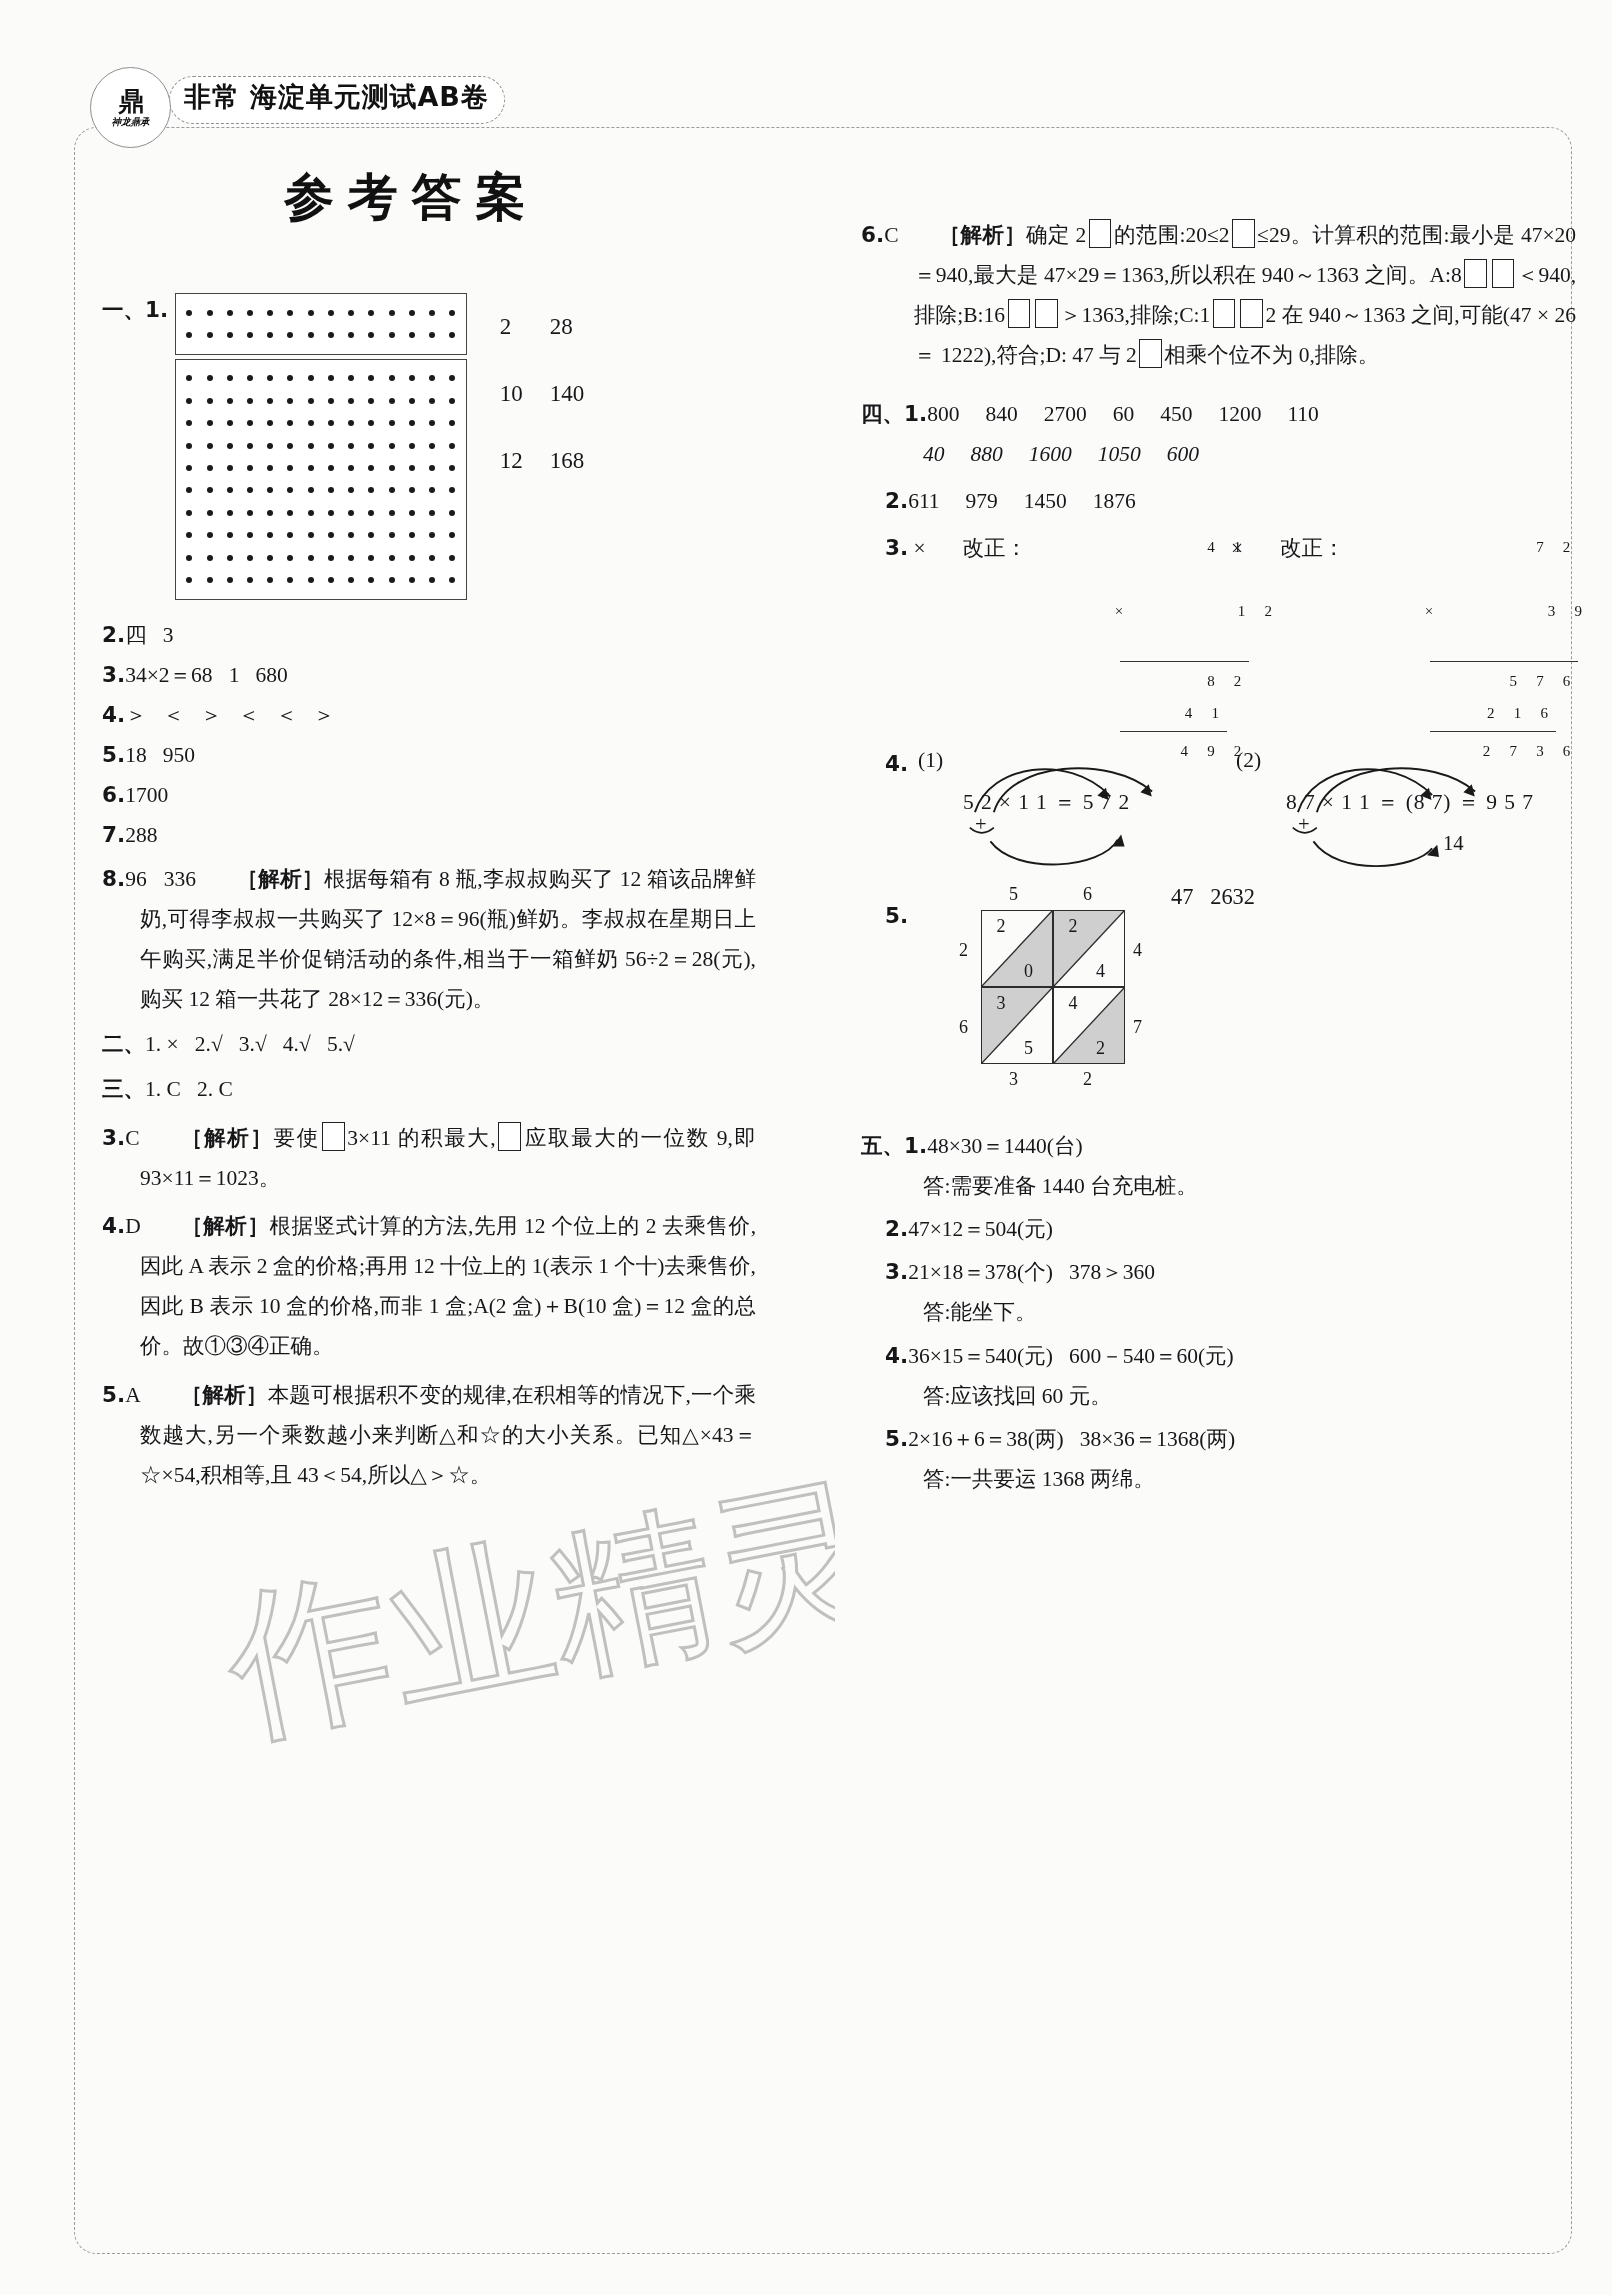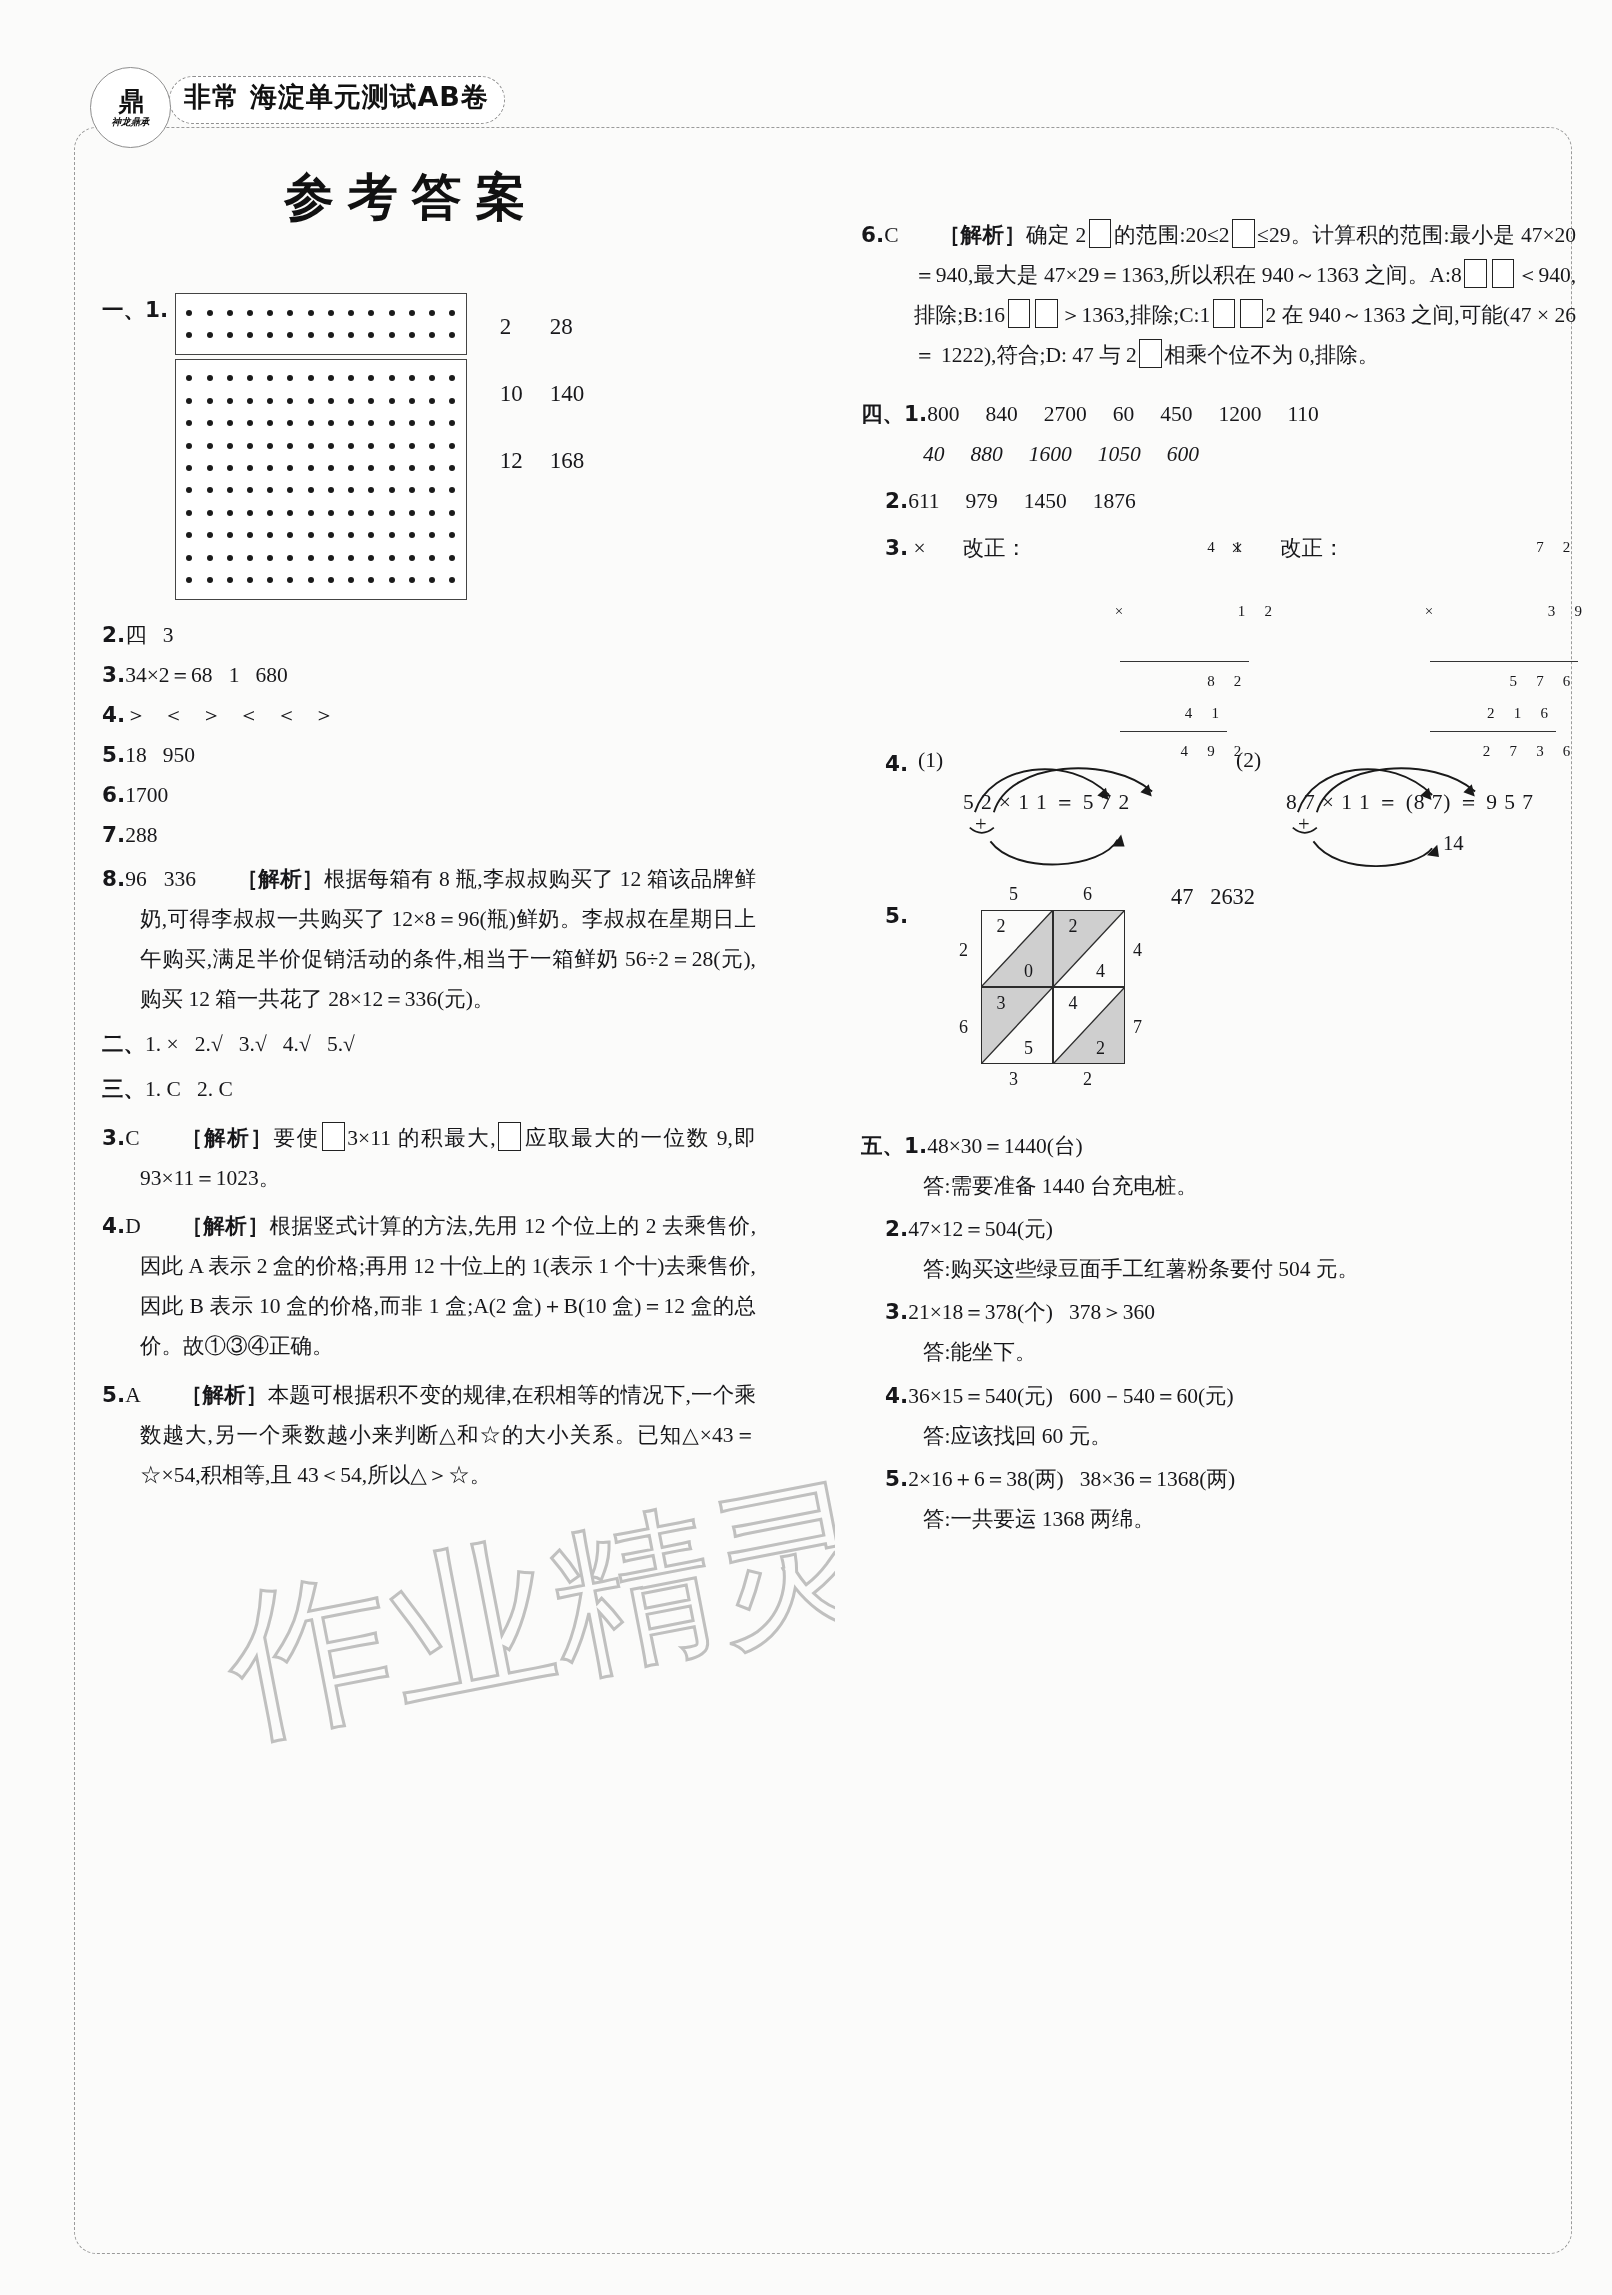--- a/index.html
+++ b/index.html
@@ -546,21 +546,20 @@
 
     <div style="margin-top:1.7px;">
       <div class="para" style="padding-left:62px;text-indent:-62px;">
         <span class="idx">五、</span><span class="idx">1.</span><span>48×30＝1440(台)</span>
       </div>
       <div class="para" style="padding-left:62px;">答:需要准备 1440 台充电桩。</div>
 
       <div class="para" style="padding-left:62px;text-indent:-38px;margin-top:3.4px;">
         <span class="idx">2.</span><span>47×12＝504(元)</span>
       </div>
-      <div class="para" style="padding-left:62px;">答:购买这些绿豆面手工红薯粉条要付 504 元。</div>
 
       <div class="para" style="padding-left:62px;text-indent:-38px;margin-top:3.4px;">
         <span class="idx">3.</span><span>21×18＝378(个)&nbsp;&nbsp;&nbsp;378＞360</span>
       </div>
       <div class="para" style="padding-left:62px;">答:能坐下。</div>
 
       <div class="para" style="padding-left:62px;text-indent:-38px;margin-top:3.4px;">
         <span class="idx">4.</span><span>36×15＝540(元)&nbsp;&nbsp;&nbsp;600－540＝60(元)</span>
       </div>
       <div class="para" style="padding-left:62px;">答:应该找回 60 元。</div>

